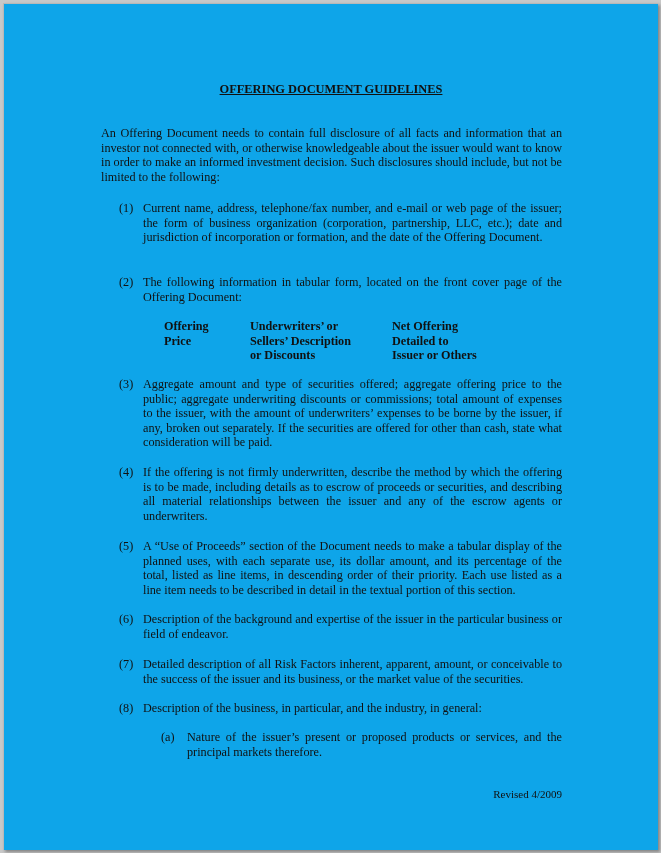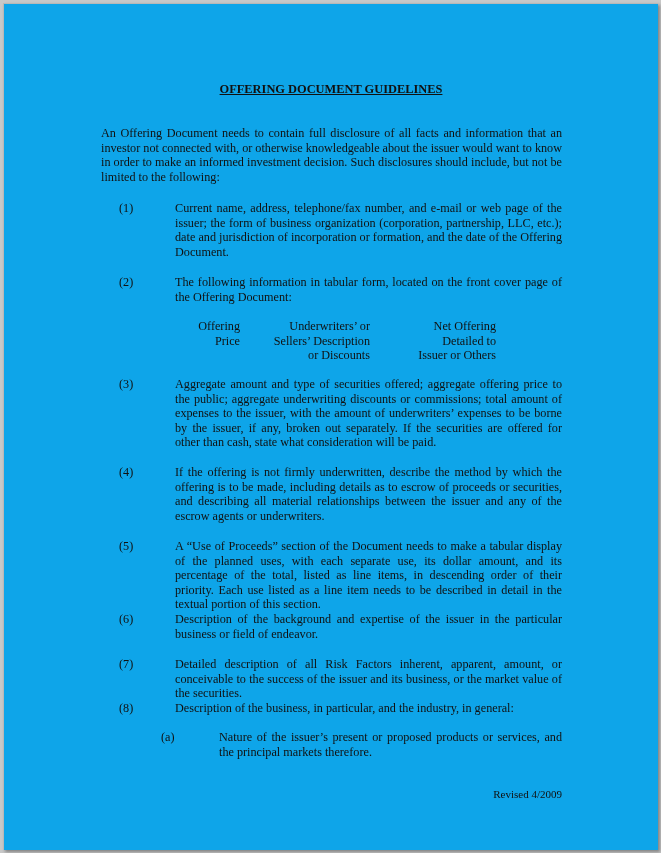--- a/index.html
+++ b/index.html
@@ -33,34 +33,35 @@
       position: absolute;
       left: 97px; width: 461px; top: 122px;
       text-align: justify;
     }
     .item {
       position: absolute;
       left: 115px; width: 443px;
       display: flex;
     }
     .num { width: 24px; flex: none; }
-    .txt { flex: 1; text-align: justify; margin-left: 32px; }
+    .txt { flex: 1; text-align: justify; }
     .sub {
       position: absolute;
       left: 157px; width: 401px;
       display: flex;
     }
     .sub .num { width: 26px; }
     .tbl {
       position: absolute; top: 315px; left: 160px;
       width: 340px; height: 48px;
     }
     .col {
-      position: absolute; top: 0; text-align: right;
+      position: absolute; top: 0; text-align: left;
       white-space: nowrap;
+      font-weight: bold;
     }
     .col div { display: block; }
     .revised {
       position: absolute; right: 96px; top: 783px;
       font-size: 11px;
     }
   </style>
 </head>
 <body>
 
@@ -81,21 +82,21 @@
   <div class="tbl">
     <div class="col" style="left:0; width:76px;">
       <div>Offering</div>
       <div>Price</div>
     </div>
     <div class="col" style="left:86px; width:120px;">
       <div>Underwriters’ or</div>
       <div>Sellers’ Description</div>
       <div>or Discounts</div>
     </div>
-    <div class="col" style="left:222px; width:110px;">
+    <div class="col" style="left:228px; width:110px;">
       <div>Net Offering</div>
       <div>Detailed to</div>
       <div>Issuer or Others</div>
     </div>
   </div>
 
   <div class="item" style="top:373px">
     <span class="num">(3)</span>
     <span class="txt">Aggregate amount and type of securities offered; aggregate offering price to the public; aggregate underwriting discounts or commissions; total amount of expenses to the issuer, with the amount of underwriters’ expenses to be borne by the issuer, if any, broken out separately.  If the securities are offered for other than cash, state what consideration will be paid.</span>
   </div>

